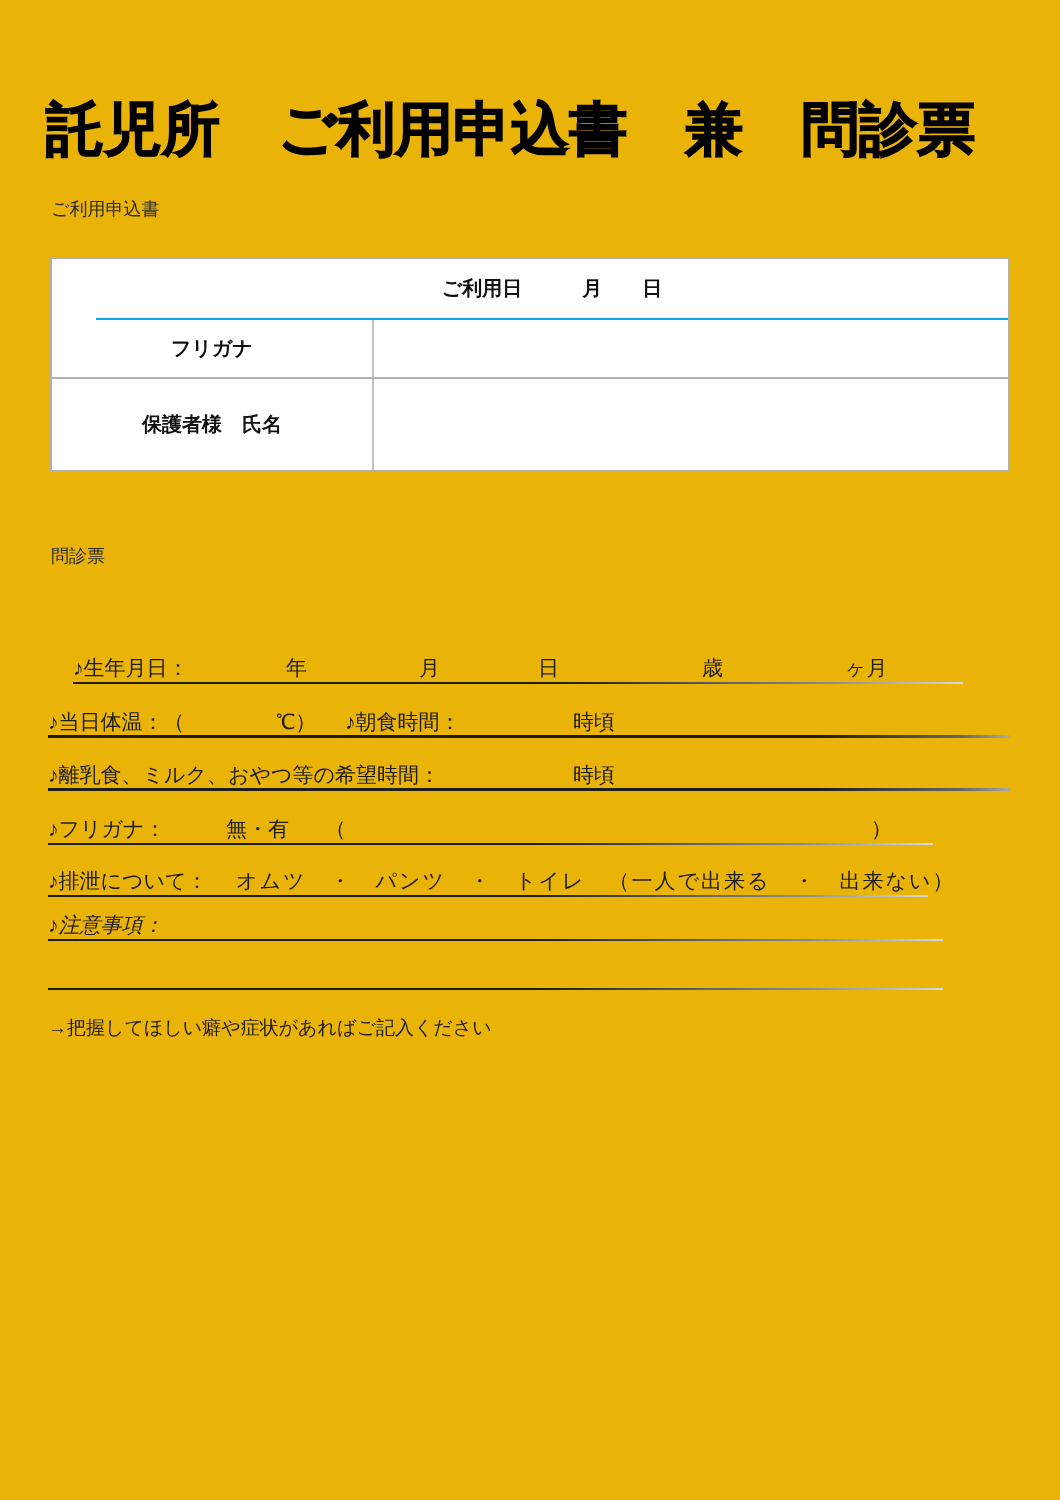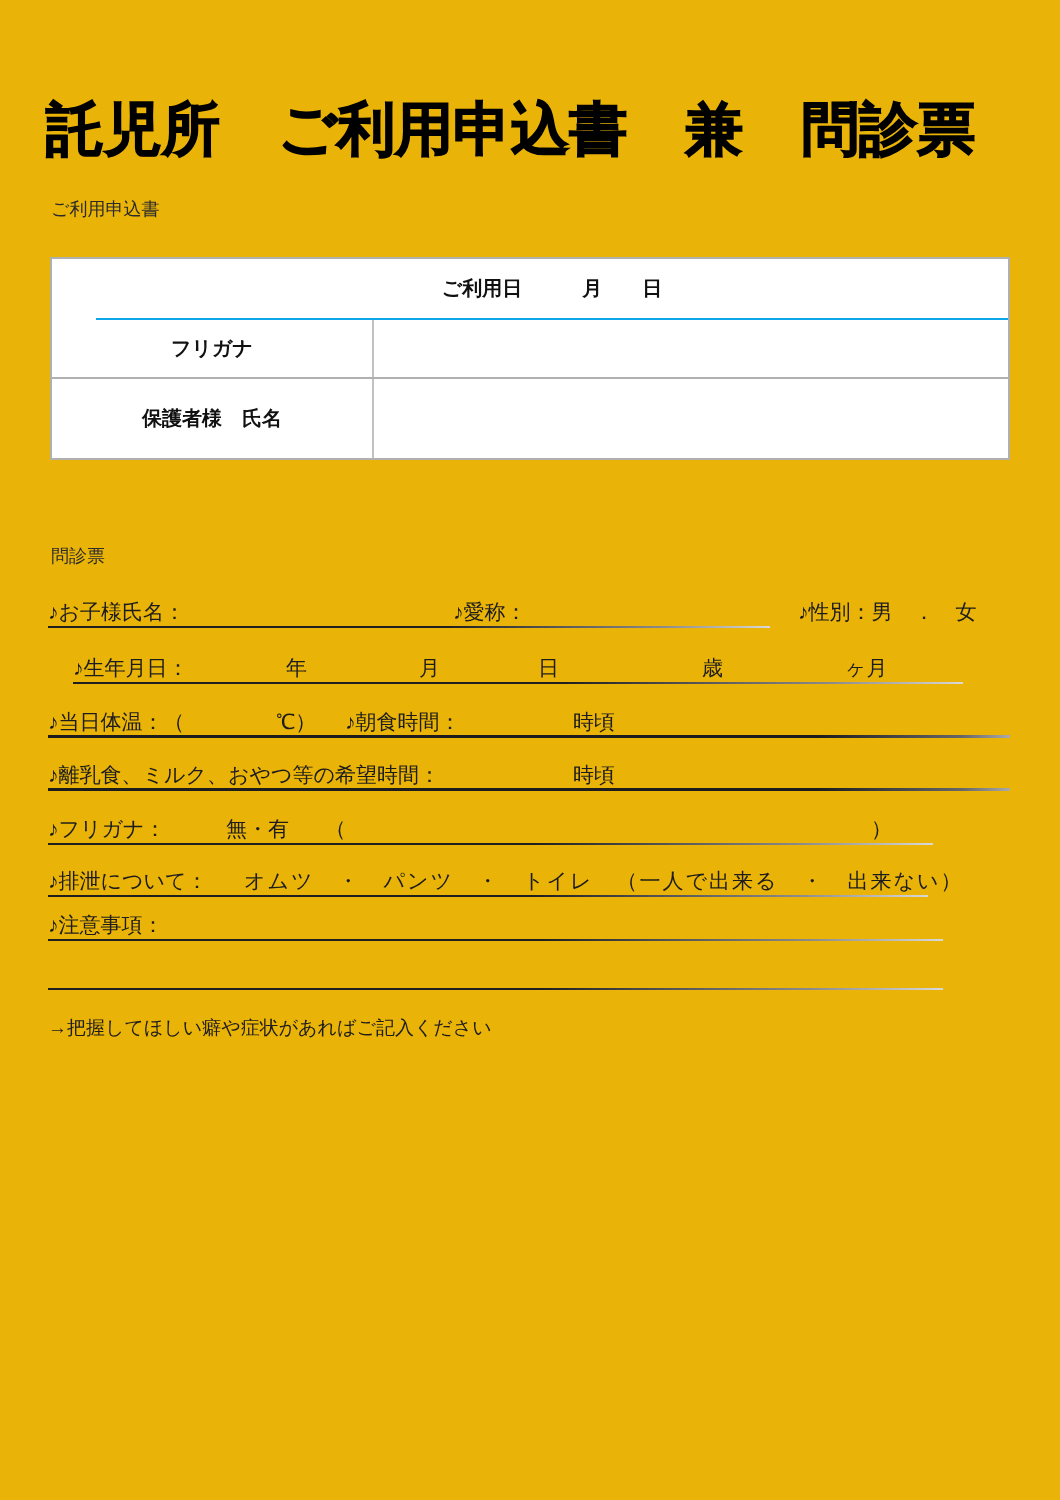--- a/index.html
+++ b/index.html
@@ -34,21 +34,21 @@
     border:2px solid #b0b0b0;
     box-sizing:content-box;
     background:#fff;
   }
   .t-row1{
     height:59px;border-bottom:2px solid #0ea5e9;
     display:flex;align-items:center;justify-content:center;
     font-size:20px;font-weight:bold;color:#111;white-space:pre;margin-left:44px;
   }
   .t-row2{height:57px;border-bottom:2px solid #b0b0b0;display:flex;}
-  .t-row3{height:79px;display:flex;}
+  .t-row3{height:91px;display:flex;}
   .t-label{
     width:320px;flex:0 0 320px;
     border-right:2px solid #c2c2c2;
     display:flex;align-items:center;justify-content:center;
     font-size:20px;font-weight:bold;color:#111;white-space:pre;
   }
   .t-value{flex:1 1 auto;}
   
   .q-row{position:absolute;left:48px;height:30px;}
   .q-seg{
@@ -86,26 +86,20 @@
       <div class="t-value"></div>
     </div>
     <div class="t-row3">
       <div class="t-label">保護者様　氏名</div>
       <div class="t-value"></div>
     </div>
   </div>
 
   <div class="sec-label q" style="top:543px;">問診票</div>
 
-  <div class="q-row" style="top:598px;width:722px;">
-    <span class="q-seg" style="left:0;">♪お子様氏名：</span>
-    <span class="q-seg" style="left:405px;">♪愛称：</span>
-    <span class="q-seg" style="left:750px;">♪性別：男　．　女</span>
-    <div class="ul"></div>
-  </div>
 
   <div class="q-row" style="top:654px;width:890px;margin-left:25px;">
     <span class="q-seg" style="left:0;">♪生年月日：</span>
     <span class="q-seg" style="left:213px;">年</span>
     <span class="q-seg" style="left:346px;">月</span>
     <span class="q-seg" style="left:465px;">日</span>
     <span class="q-seg" style="left:629px;">歳</span>
     <span class="q-seg" style="left:772px;">ヶ月</span>
     <div class="ul"></div>
   </div>
@@ -127,26 +121,26 @@
   <div class="q-row" style="top:815px;width:885px;">
     <span class="q-seg" style="left:0;">♪フリガナ：</span>
     <span class="q-seg" style="left:178px;">無・有</span>
     <span class="q-seg" style="left:277px;">（</span>
     <span class="q-seg" style="left:823px;">）</span>
     <div class="ul"></div>
   </div>
 
   <div class="q-row" style="top:867px;width:880px;">
     <span class="q-seg" style="left:0;">♪排泄について：</span>
-    <span class="q-seg sp2" style="left:196px;">オムツ　・　パンツ　・　トイレ　（一人で出来る　・　出来ない）</span>
+    <span class="q-seg sp2" style="left:188px;">オムツ　・　パンツ　・　トイレ　（一人で出来る　・　出来ない）</span>
     <div class="ul"></div>
   </div>
 
   <div class="q-row" style="top:911px;width:895px;">
-    <span class="q-seg" style="left:0;">♪注意事項：</span>
+    <span class="q-seg" style="left:0;font-style:italic;">♪注意事項：</span>
     <div class="ul"></div>
   </div>
 
   <div class="q-row" style="top:960px;width:895px;">
     <div class="ul"></div>
   </div>
 
   <div class="footer-note">→把握してほしい癖や症状があればご記入ください</div>
 
 </div>

